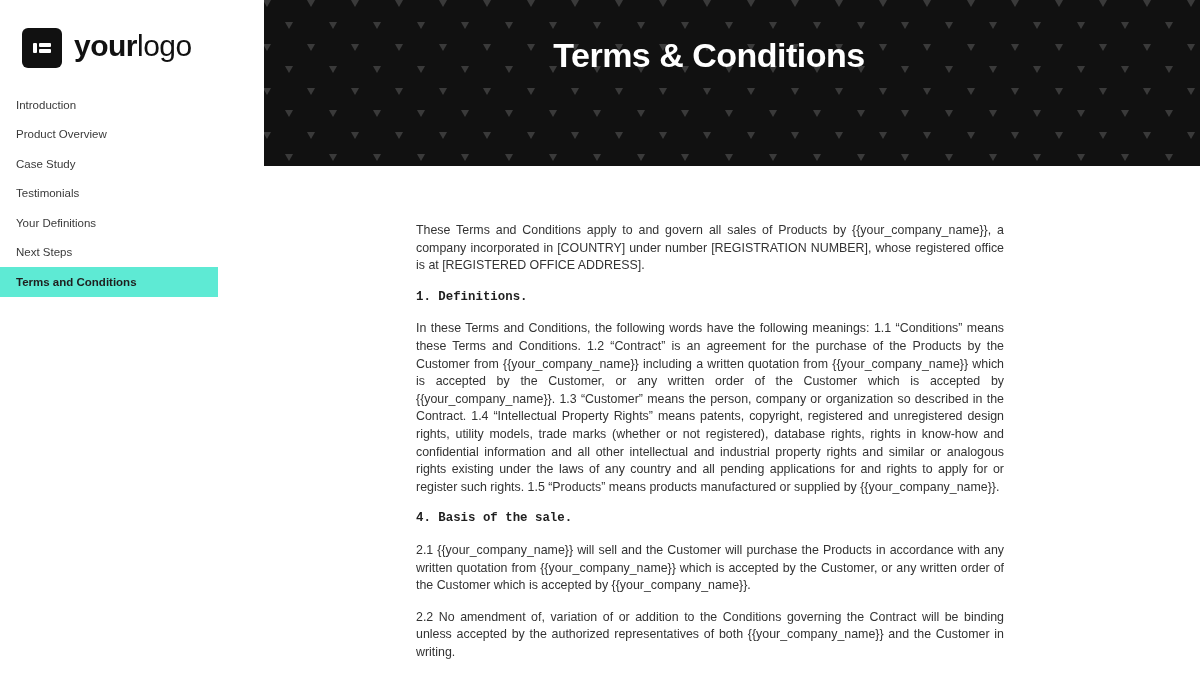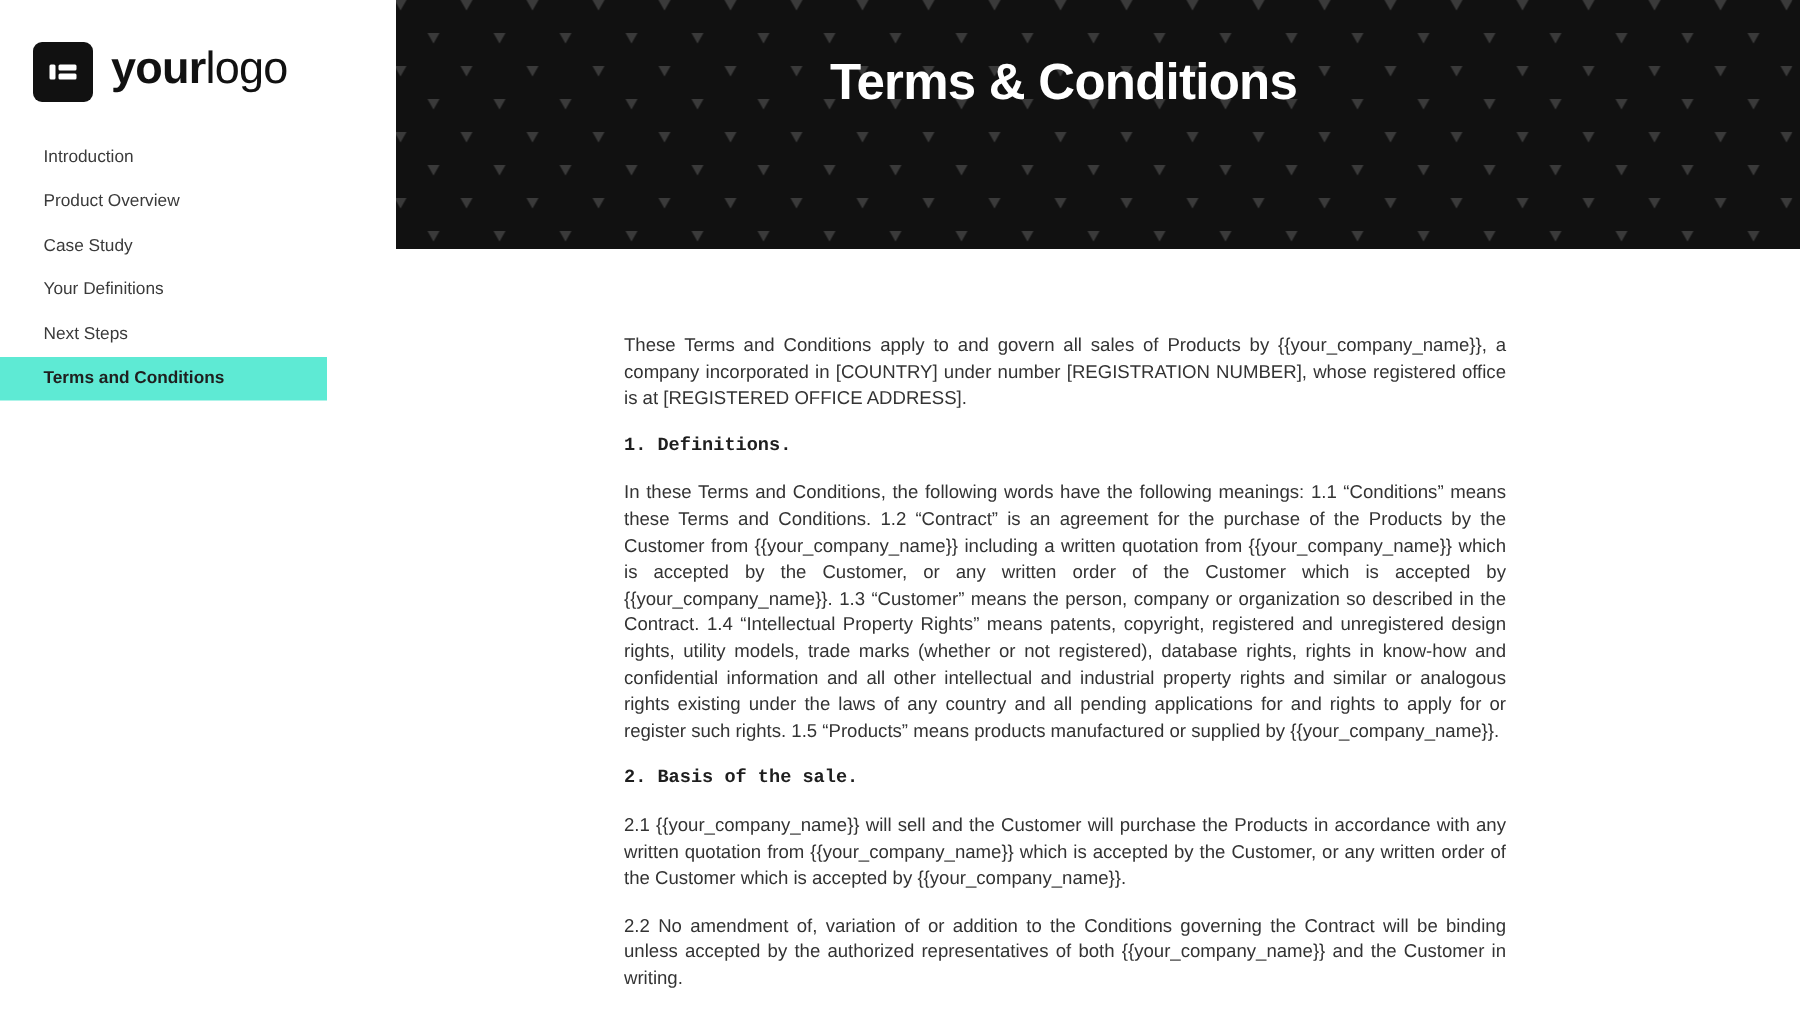--- a/index.html
+++ b/index.html
@@ -17,21 +17,21 @@
   }
   .logo-mark .bar1 { position: absolute; left: 11px; top: 15px; width: 4px; height: 10px; background: #fff; border-radius: 1px; }
   .logo-mark .bar2 { position: absolute; left: 17px; top: 15px; width: 12px; height: 4px; background: #fff; border-radius: 1px; }
   .logo-mark .bar3 { position: absolute; left: 17px; top: 21px; width: 12px; height: 4px; background: #fff; border-radius: 1px; }
   .logo-text { margin-left: 12px; font-size: 30px; letter-spacing: -0.5px; color: #111; line-height: 40px; margin-top: -4px; }
   .logo-text .bold { font-weight: 700; }
   .logo-text .light { font-weight: 400; }
 
   .nav { position: absolute; left: 0; top: 90px; width: 218px; list-style: none; }
   .nav-item {
-    height: 29.5px; display: flex; align-items: center; padding-left: 29px;
+    height: 29.5px; display: flex; align-items: center; padding-left: 16px;
     font-size: 11.5px; color: #3a3a3a; cursor: pointer;
   }
   .nav-item.active { background: #5eead4; font-weight: 700; color: #1f1f1f; }
 
   .sidebar-shadow {
     position: absolute; left: 218px; top: 166px; width: 30px; height: 518px;
     background: linear-gradient(to right, rgba(0,0,0,0.06), rgba(0,0,0,0));
     z-index: 1;
   }
 
@@ -66,20 +66,21 @@
         <span class="bar3"></span>
     </div>
     <div class="logo-text">
       <span class="bold">your</span><span class="light">logo</span>
     </div>
   </div>
   <ul class="nav">
     <li class="nav-item">Introduction</li>
     <li class="nav-item">Product Overview</li>
     <li class="nav-item">Case Study</li>
+    <li class="nav-item">Testimonials</li>
     <li class="nav-item">Your Definitions</li>
     <li class="nav-item">Next Steps</li>
     <li class="nav-item active">Terms and Conditions</li>
   </ul>
 </aside>
 <div class="sidebar-shadow"></div>
 
 <header class="banner">
   <svg width="982" height="166" xmlns="http://www.w3.org/2000/svg">
     <defs>
@@ -90,16 +91,16 @@
     </defs>
     <rect x="-4" y="0" width="990" height="166" fill="url(#tri)" transform="translate(-9,0)"></rect>
   </svg>
   <h1 class="banner-title">Terms &amp; Conditions</h1>
 </header>
 
 <main class="content">
   <p>These Terms and Conditions apply to and govern all sales of Products by {{your_company_name}}, a company incorporated in [COUNTRY] under number [REGISTRATION NUMBER], whose registered office is at [REGISTERED OFFICE ADDRESS].</p>
   <h2>1. Definitions.</h2>
   <p>In these Terms and Conditions, the following words have the following meanings:   1.1 “Conditions” means these Terms and Conditions. 1.2 “Contract” is an agreement for the purchase of the Products by the Customer from {{your_company_name}} including a written quotation from {{your_company_name}} which is accepted by the Customer, or any written order of the Customer which is accepted by {{your_company_name}}. 1.3 “Customer” means the person, company or organization so described in the Contract. 1.4 “Intellectual Property Rights” means patents, copyright, registered and unregistered design rights, utility models, trade marks (whether or not registered), database rights, rights in know-how and confidential information and all other intellectual and industrial property rights and similar or analogous rights existing under the laws of any country and all pending applications for and rights to apply for or register such rights. 1.5 “Products” means products manufactured or supplied by {{your_company_name}}.</p>
-  <h2>2. Basis of the sale.</h2>
+  <h2>4. Basis of the sale.</h2>
   <p>2.1 {{your_company_name}} will sell and the Customer will purchase the Products in accordance with any written quotation from {{your_company_name}} which is accepted by the Customer, or any written order of the Customer which is accepted by {{your_company_name}}.</p>
   <p>2.2 No amendment of, variation of or addition to the Conditions governing the Contract will be binding unless accepted by the authorized representatives of both {{your_company_name}} and the Customer in writing.</p>
 </main>
 
 </body></html>

